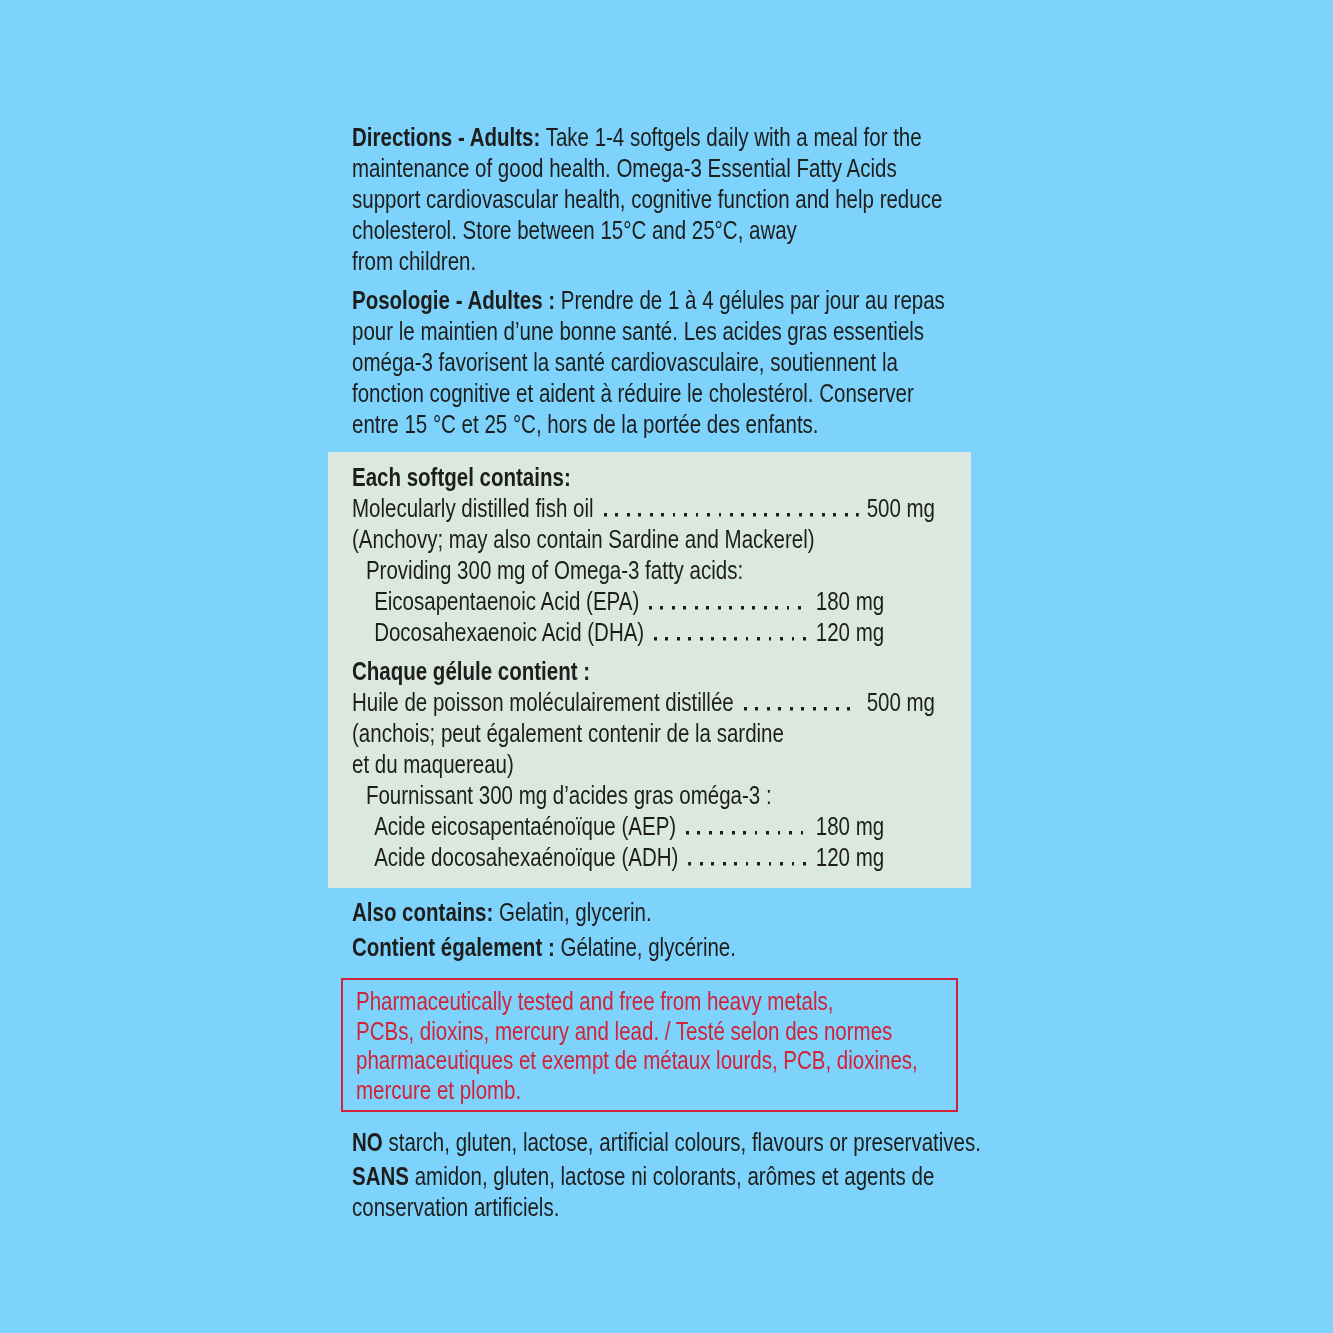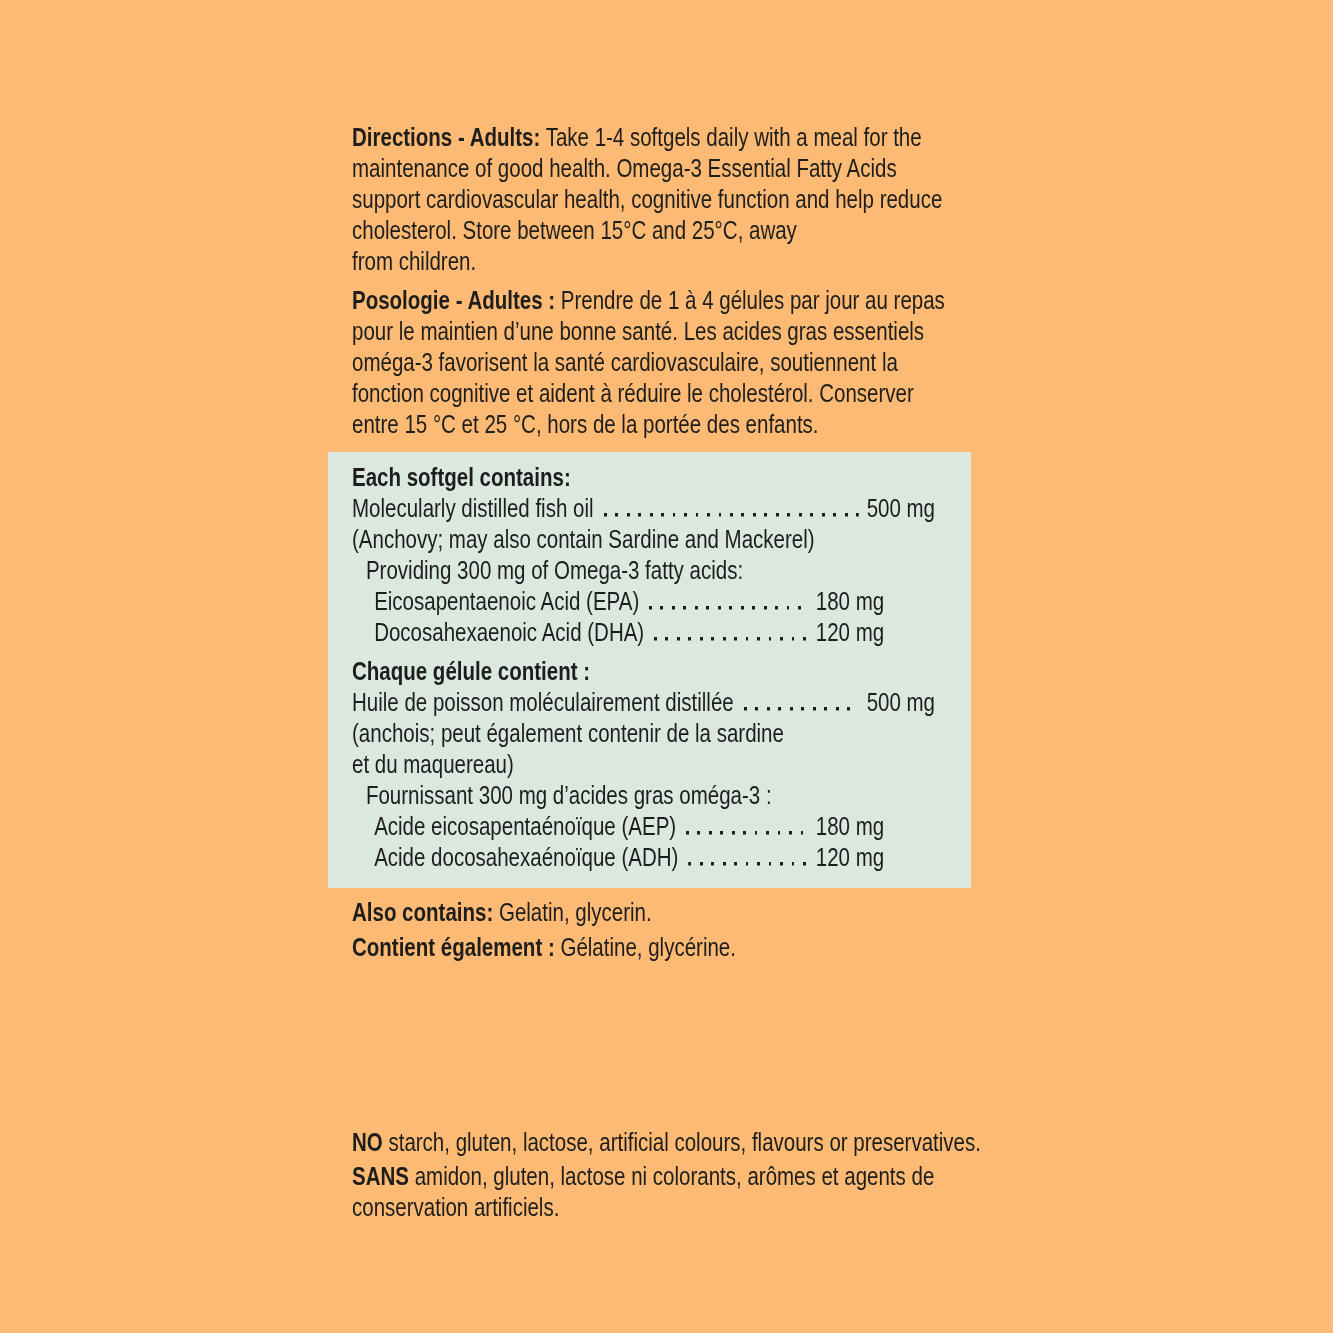--- a/index.html
+++ b/index.html
@@ -39,21 +39,21 @@
   .purity {
     position:absolute; left:341px; top:978px; width:617px; height:134px;
     box-sizing:border-box; border:2px solid #d22237; color:#d22237;
     padding:7px 0 0 13px;
   }
   .purity .cond { width:740px; line-height:29.5px; }
 </style>
 </head>
 <body>
 
-<div class="page" style="background: #fdba74; color: rgb(29, 29, 27);">
+<div class="page" style="background: #7dd3fc; color: rgb(29, 29, 27);">
 
   <p class="para cond abs" style="left:352px; top:122px;"><b>Directions - Adults:</b> <span>Take 1-4 softgels daily with a meal for the
 maintenance of good health. Omega-3 Essential Fatty Acids
 support cardiovascular health, cognitive function and help reduce
 cholesterol. Store between 15°C and 25°C, away
 from children.</span></p>
 
   <p class="para cond abs" style="left:352px; top:285px;"><b>Posologie - Adultes :</b> <span>Prendre de 1 à 4 gélules par jour au repas
 pour le maintien d’une bonne santé. Les acides gras essentiels
 oméga-3 favorisent la santé cardiovasculaire, soutiennent la
@@ -113,19 +113,25 @@
             <span class="val">120 mg</span>
           </div>
         </div>
     </div>
   </div>
 
   <p class="para cond abs" style="left:352px; top:897px;"><b>Also contains:</b> <span>Gelatin, glycerin.</span></p>
 
   <p class="para cond abs" style="left:352px; top:932px;"><b>Contient également :</b> <span>Gélatine, glycérine.</span></p>
 
+  <div class="purity" style="border-color: rgb(210, 34, 55); color: rgb(210, 34, 55);">
+    <p class="para cond">Pharmaceutically tested and free from heavy metals,
+PCBs, dioxins, mercury and lead. / Testé selon des normes
+pharmaceutiques et exempt de métaux lourds, PCB, dioxines,
+mercure et plomb.</p>
+  </div>
 
   <p class="para cond abs" style="left:352px; top:1127px;"><b>NO</b> <span>starch, gluten, lactose, artificial colours, flavours or preservatives.</span></p>
 
   <p class="para cond abs" style="left:352px; top:1161px;"><b>SANS</b> <span>amidon, gluten, lactose ni colorants, arômes et agents de
 conservation artificiels.</span></p>
 
 </div>
 
 </body></html>

